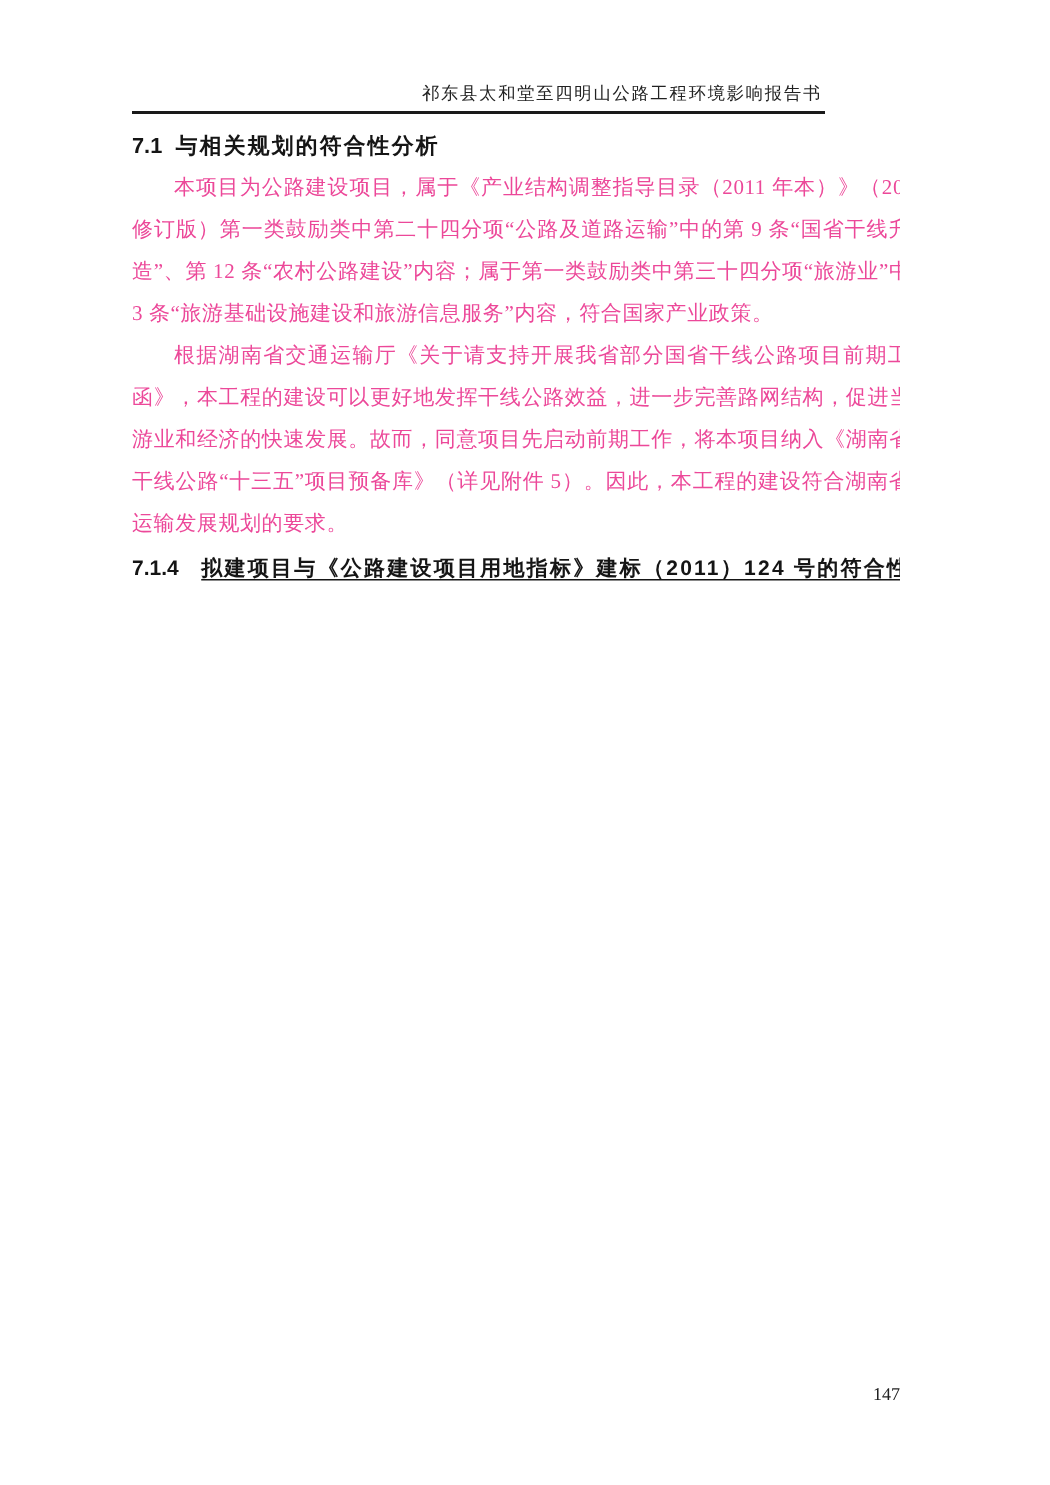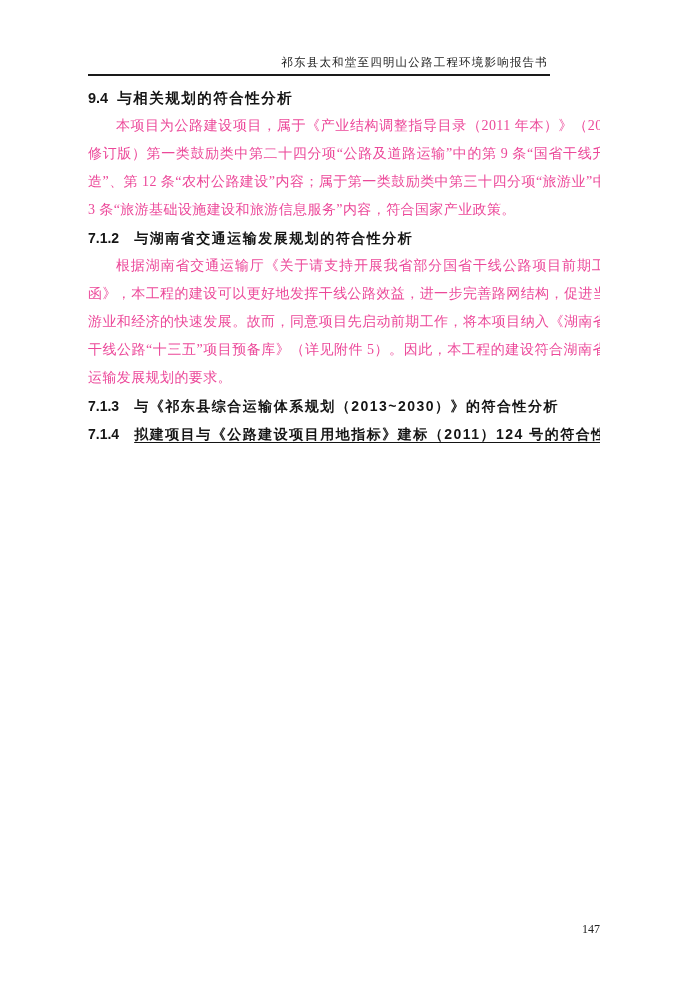--- a/index.html
+++ b/index.html
@@ -82,33 +82,27 @@
 
   <div class="running-header">
     <span>祁东县太和堂至四明山公路工程环境影响报告书</span>
   </div>
   <div class="header-rule"></div>
 
   <div class="content">
 
 
     <div class="h-section">
-      <span class="num">9.4</span><span class="ttl">与相关规划的符合性分析</span>
+      <span class="num">7.1</span><span class="ttl">与相关规划的符合性分析</span>
     </div>
 
     <p class="body-para">本项目为公路建设项目，属于《产业结构调整指导目录（2011 年本）》（2013 年修订版）第一类鼓励类中第二十四分项“公路及道路运输”中的第 9 条“国省干线升级改造”、第 12 条“农村公路建设”内容；属于第一类鼓励类中第三十四分项“旅游业”中的第 3 条“旅游基础设施建设和旅游信息服务”内容，符合国家产业政策。</p>
 
-    <div class="h-sub">
-      <span class="num">7.1.2</span><span class="ttl">与湖南省交通运输发展规划的符合性分析</span>
-    </div>
     <p class="body-para">根据湖南省交通运输厅《关于请支持开展我省部分国省干线公路项目前期工作的函》，本工程的建设可以更好地发挥干线公路效益，进一步完善路网结构，促进当地旅游业和经济的快速发展。故而，同意项目先启动前期工作，将本项目纳入《湖南省国省干线公路“十三五”项目预备库》（详见附件 5）。因此，本工程的建设符合湖南省交通运输发展规划的要求。</p>
 
-    <div class="h-sub">
-      <span class="num">7.1.3</span><span class="ttl">与《祁东县综合运输体系规划（2013~2030）》的符合性分析</span>
-    </div>
 
     <div class="h-sub underlined">
       <span class="num">7.1.4</span><span class="ttl">拟建项目与《公路建设项目用地指标》建标（2011）124 号的符合性</span>
     </div>
 
   </div>
 
   <div class="page-number">147</div>
 
 </div>

